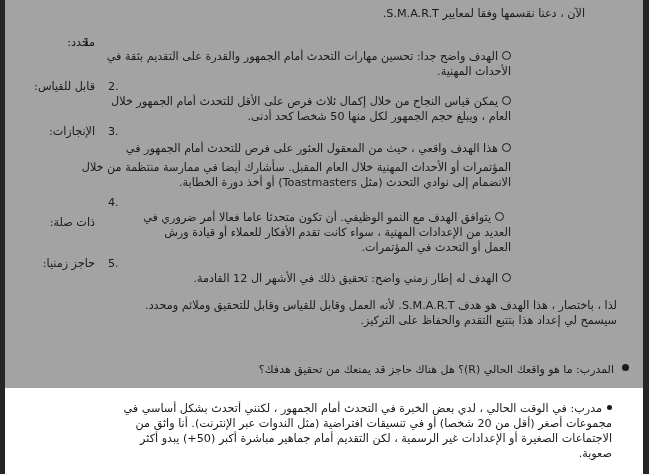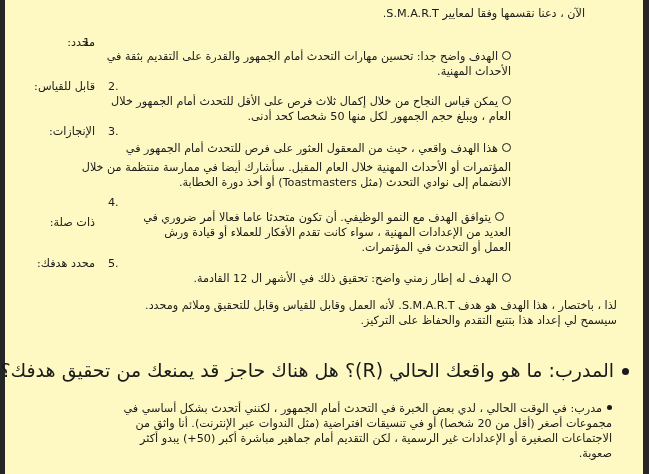--- a/index.html
+++ b/index.html
@@ -5,26 +5,26 @@
   html, body { margin: 0; padding: 0; }
   body {
     width: 649px; height: 474px; overflow: hidden;
     background: #ffffff;
     font-family: "DejaVu Sans", "Liberation Sans", sans-serif;
     color: #1a1a1a;
     position: relative;
   }
   .edge-left { position: absolute; left: 0; top: 0; width: 5px; height: 474px; background: #262626; }
   .edge-right { position: absolute; left: 643px; top: 0; width: 6px; height: 474px; background: #262626; }
-  .page { position: absolute; left: 5px; top: 0; width: 638px; height: 474px; background: #fef9c3; }
+  .page { position: absolute; left: 5px; top: 0; width: 638px; height: 388px; background: #a3a3a3; }
   .t { position: absolute; direction: rtl; text-align: right; font-size: 11.2px; line-height: 15px; white-space: nowrap; }
   .num { position: absolute; font-size: 11.2px; line-height: 15px; direction: ltr; }
   .circ { display: inline-block; width: 7px; height: 7px; border: 1px solid #1a1a1a; border-radius: 50%; margin-left: 4px; vertical-align: 0px; }
   .dot { display: inline-block; width: 5px; height: 5px; background: #1a1a1a; border-radius: 50%; margin-left: 5px; vertical-align: 2px; }
-  .big { font-size: 19px; line-height: 18px; margin-left: 8px; }
+  .big { font-size: 11px; line-height: 18px; margin-left: 8px; }
   .bigdot { width: 7px; height: 7px; margin-left: 8px; vertical-align: 2px; }
 </style>
 </head>
 <body>
 
 <div class="edge-left"></div>
 <div class="edge-right"></div>
 
 <div class="page">
 
@@ -55,21 +55,21 @@
   <div class="t" style="right:132px; top:175px;">الانضمام إلى نوادي التحدث (مثل Toastmasters) أو أخذ دورة الخطابة.</div>
 
   <div class="t" style="right:548px; top:195px;margin-top:20px;">ذات صلة:</div>
   <div class="num" style="left:103px; top:195px;">4.</div>
   <div class="t" style="right:139px; top:210px;">
     <span class="circ"></span><span>يتوافق الهدف مع النمو الوظيفي. أن تكون متحدثا عاما فعالا أمر ضروري في</span>
   </div>
   <div class="t" style="right:132px; top:225px;">العديد من الإعدادات المهنية ، سواء كانت تقدم الأفكار للعملاء أو قيادة ورش</div>
   <div class="t" style="right:132px; top:240px;">العمل أو التحدث في المؤتمرات.</div>
 
-  <div class="t" style="right:548px; top:256px;">محدد هدفك:</div>
+  <div class="t" style="right:548px; top:256px;">حاجز زمنيا:</div>
   <div class="num" style="left:103px; top:256px;">5.</div>
   <div class="t" style="right:132px; top:271px;">
     <span class="circ"></span><span>الهدف له إطار زمني واضح: تحقيق ذلك في الأشهر ال 12 القادمة.</span>
   </div>
 
   <div class="t" style="right:26px; top:298px;">لذا ، باختصار ، هذا الهدف هو هدف S.M.A.R.T. لأنه العمل وقابل للقياس وقابل للتحقيق وملائم ومحدد.</div>
   <div class="t" style="right:26px; top:313px;">سيسمح لي إعداد هذا بتتبع التقدم والحفاظ على التركيز.</div>
 
   <div class="t big" style="right:14px; top:361px;">
     <span class="dot bigdot"></span><span>المدرب: ما هو واقعك الحالي (R)؟ هل هناك حاجز قد يمنعك من تحقيق هدفك؟</span>

